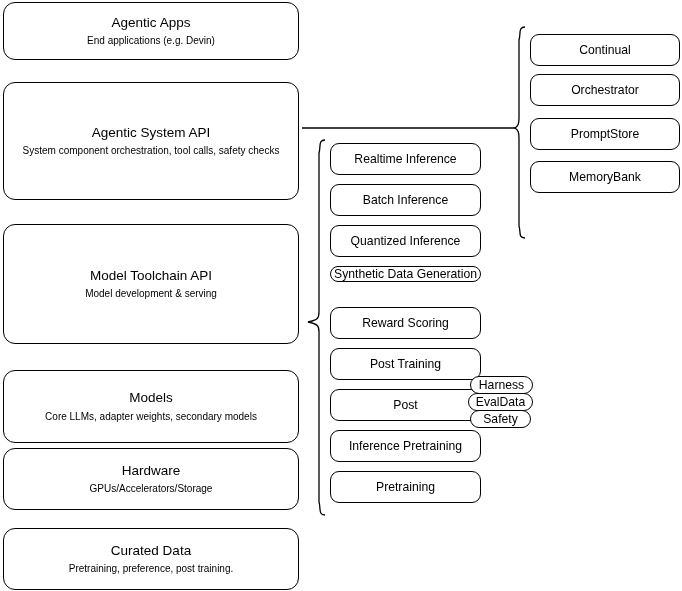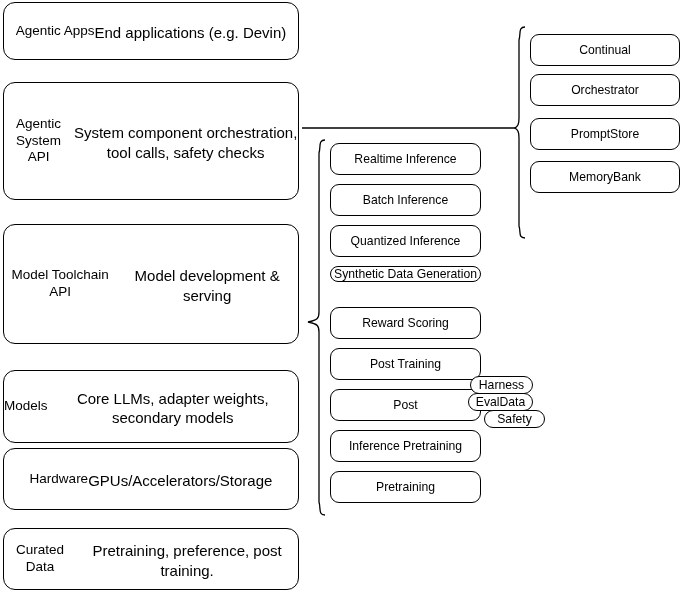--- a/index.html
+++ b/index.html
@@ -15,32 +15,32 @@
     font-family: "Liberation Sans", sans-serif;
     overflow: hidden;
   }
   .box {
     position: absolute;
     box-sizing: border-box;
     border: 1.3px solid #000000;
     border-radius: 12px;
     background: #ffffff;
     display: flex;
-    flex-direction: row;
+    flex-direction: column;
     align-items: center;
     justify-content: center;
     text-align: center;
   }
   .box .title {
     font-size: 13.5px;
     color: #000000;
     line-height: 1.25;
   }
   .box .sub {
-    font-size: 15px;
+    font-size: 10px;
     color: #000000;
     line-height: 1.3;
     margin-top: 3px;
   }
   .chip {
     position: absolute;
     box-sizing: border-box;
     border: 1.3px solid #000000;
     border-radius: 9px;
     background: #ffffff;
@@ -140,21 +140,21 @@
   <div class="chip" style="left:330px; top:471px; width:151px; height:32px;">
     <span>Pretraining</span>
   </div>
 
   <div class="pill" style="left:470px; top:376px; width:63px; height:18px;">
     <span>Harness</span>
   </div>
   <div class="pill" style="left:468px; top:393px; width:65px; height:18px;">
     <span>EvalData</span>
   </div>
-  <div class="pill" style="left:484px; top:410px; width:61px; height:18px;">
+  <div class="pill" style="left:470px; top:410px; width:61px; height:18px;">
     <span>Safety</span>
   </div>
 
   <div class="chip" style="left:530px; top:34px; width:150px; height:32px;">
     <span>Continual</span>
   </div>
   <div class="chip" style="left:530px; top:74px; width:150px; height:32px;">
     <span>Orchestrator</span>
   </div>
   <div class="chip" style="left:530px; top:118px; width:150px; height:32px;">

